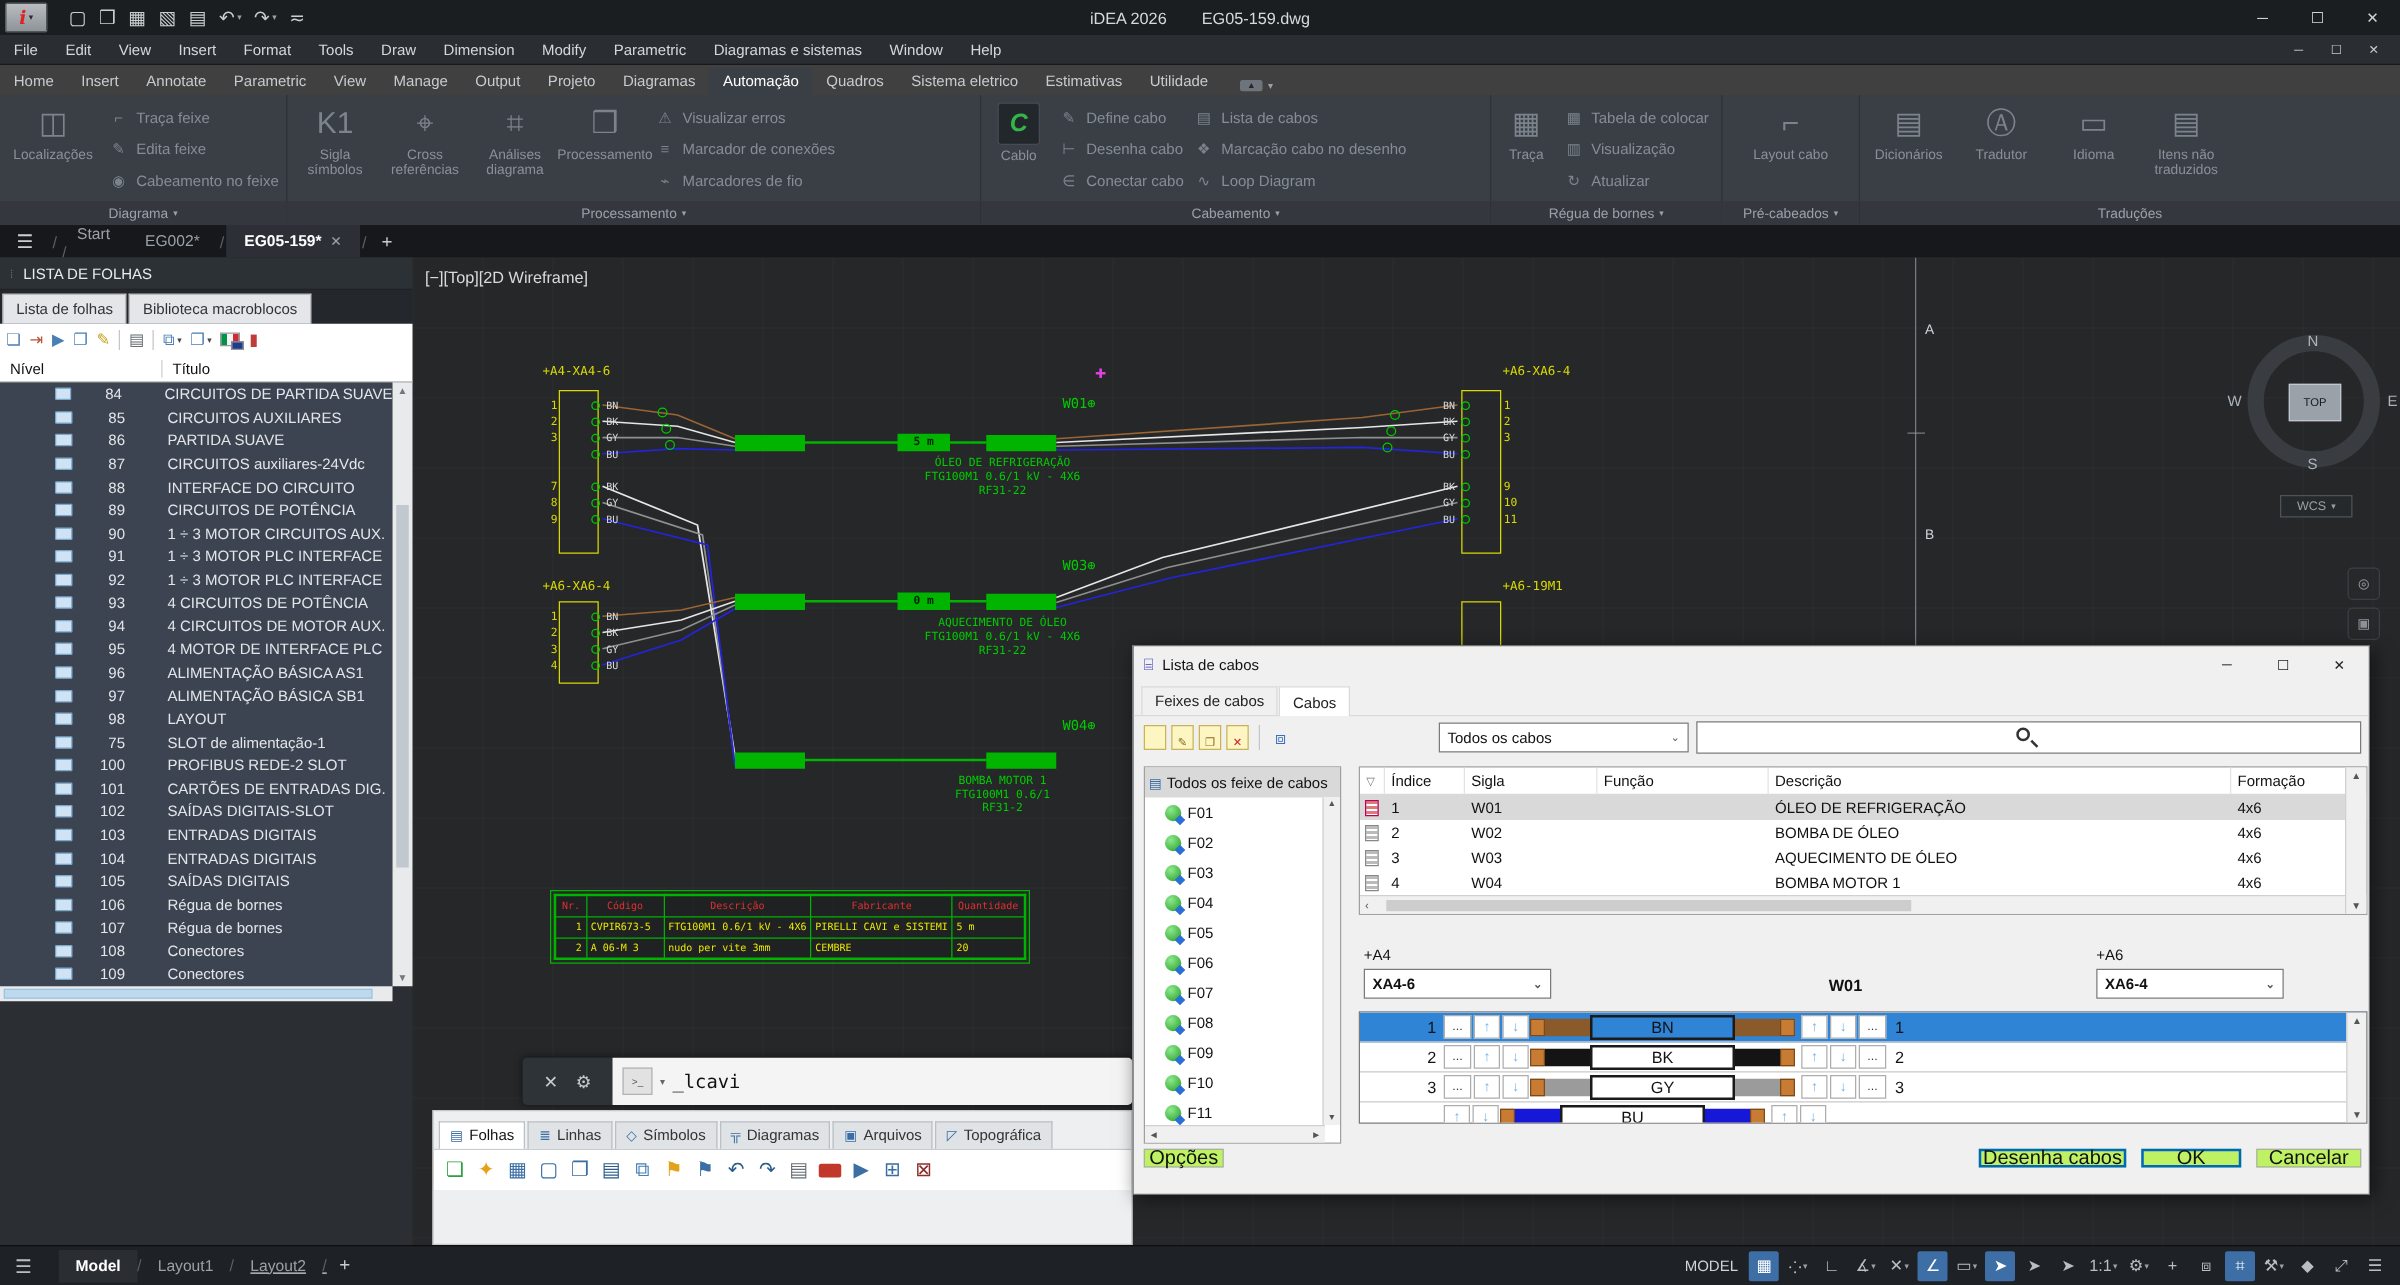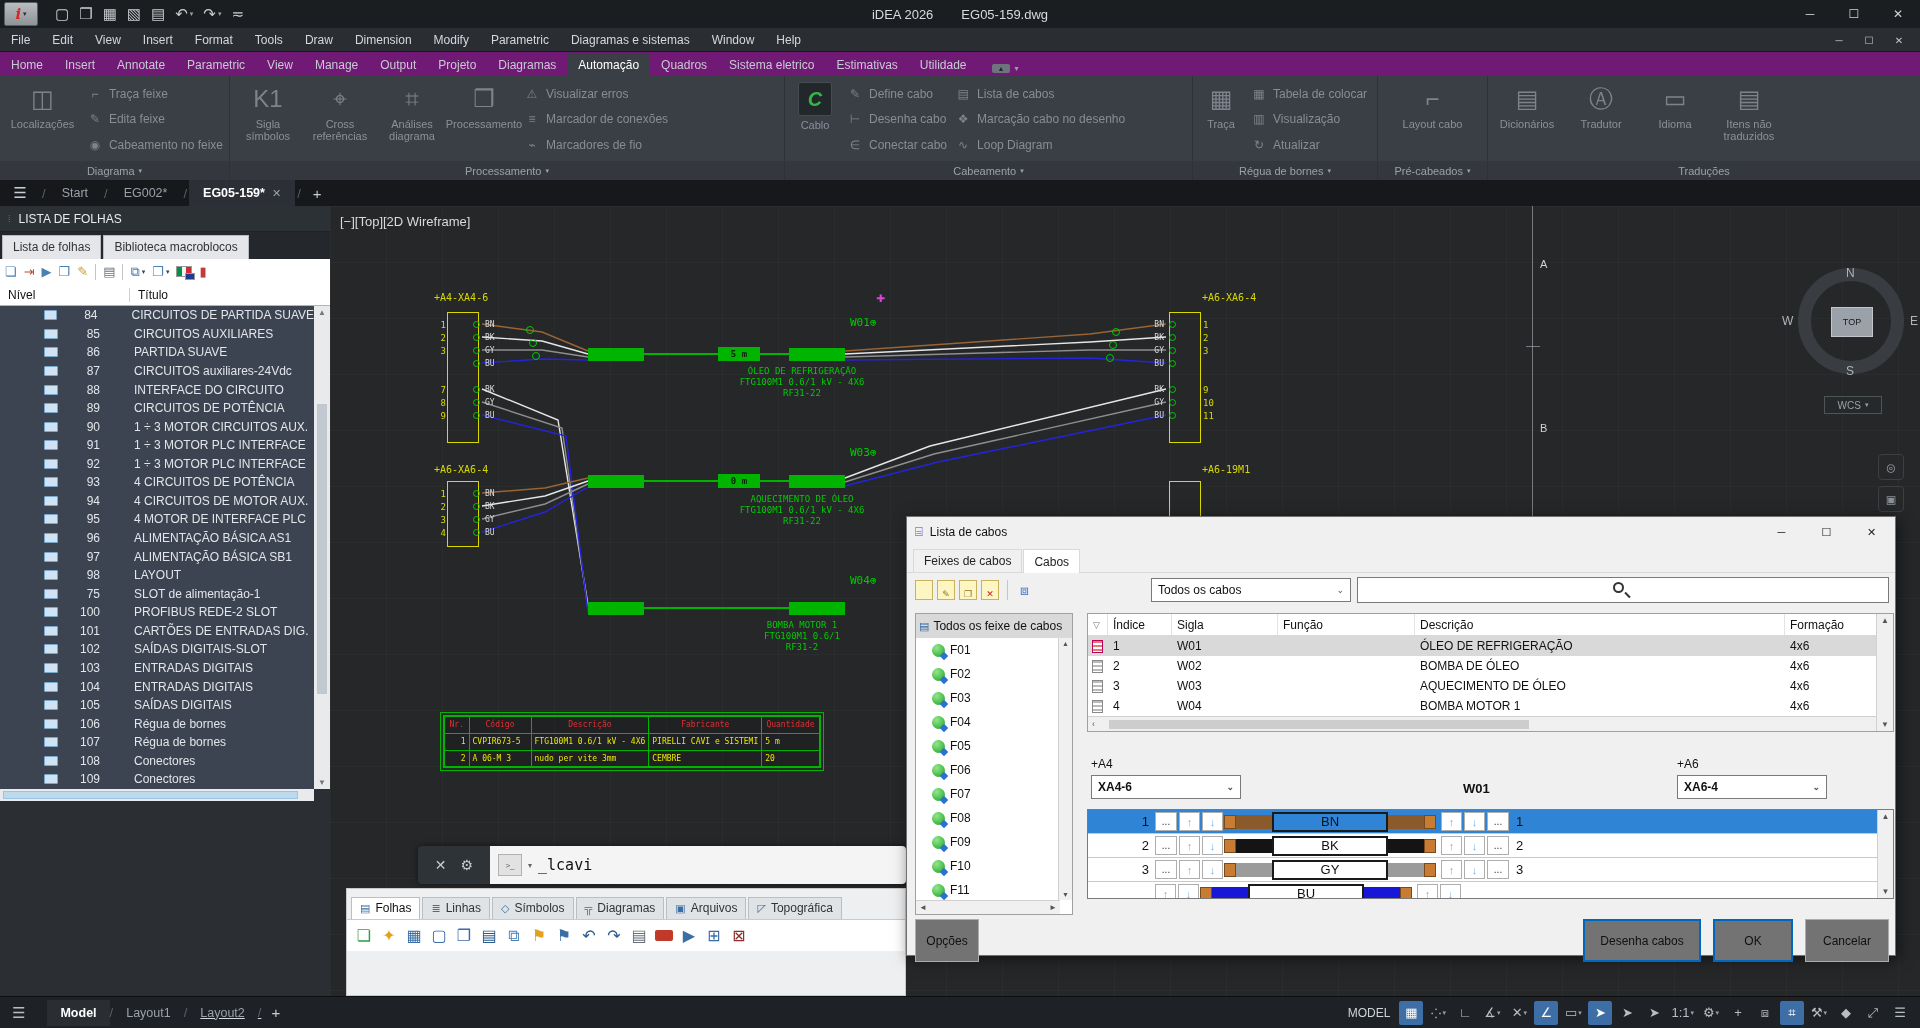--- a/index.html
+++ b/index.html
@@ -20,21 +20,21 @@
   .winctl { position:absolute; right:0; top:0; height:28px; display:flex; }
   .winbtn { width:44px; height:28px; display:flex; align-items:center; justify-content:center; font-size:12px; color:#cfd4d8; }
 
   
   .menubar { position:absolute; left:0; top:28px; width:1920px; height:24px; background:#2a2e33; border-bottom:1px solid #16181b; display:flex; align-items:center; }
   .menu-item { padding:0 11px; font-size:12px; color:#d4d8dc; }
   .mdictl { position:absolute; right:6px; top:28px; height:24px; display:flex; }
   .mdibtn { width:30px; height:24px; display:flex; align-items:center; justify-content:center; font-size:10px; color:#c3c8cd; }
 
   
-  .rtabs { position:absolute; left:0; top:52px; width:1920px; height:24px; background:#701a75; display:flex; align-items:flex-end; }
+  .rtabs { position:absolute; left:0; top:52px; width:1920px; height:24px; background:#404040; display:flex; align-items:flex-end; }
   .rtab { padding:4px 11px; font-size:12px; color:#c6cbd0; }
   .rtab.act { background:#3a3f46; color:#fff; }
   .roverflow { display:flex; align-items:center; gap:4px; margin-left:8px; padding:3px 6px; }
   .roverflow .sq { background:#6e747b; color:#23262a; font-size:7px; padding:1px 6px; border-radius:2px; }
   .roverflow .cr { font-size:8px; color:#9aa0a6; }
 
   
   .rbody { position:absolute; left:0; top:76px; width:1920px; height:104px; background:#3a3f46; display:flex; }
   .rgroup { height:104px; border-right:1px solid #2e3237; display:flex; flex-direction:column; }
   .rg-content { flex:1; display:flex; align-items:stretch; padding:2px 2px 0 2px; }
@@ -186,21 +186,21 @@
   .wrow { display:flex; align-items:center; height:24px; border-bottom:1px solid #c9c9c9; font-size:13px; color:#111; }
   .wrow.sel { background:#2f84d6; }
   .w-nl { width:66px; text-align:right; padding-right:5px; }
   .w-btn { width:22px; height:19px; background:#fff; border:1px solid #adadad; font-size:10px; color:#333; display:flex; align-items:center; justify-content:center; margin:0 1px; }
   .w-arr { width:21px; height:19px; background:#fff; border:1px solid #adadad; color:#6fb2ea; font-size:11px; display:flex; align-items:center; justify-content:center; margin:0 1px; }
   .w-cap { width:12px; height:14px; background:#c87c33; border:1px solid #7a4a1a; }
   .w-body { width:36px; height:14px; }
   .w-label { width:116px; height:20px; border:2px solid #1a1a1a; background:#fff; display:flex; align-items:center; justify-content:center; font-size:13px; }
   .wrow.sel .w-label { background:#2f84d6; }
   .w-nr { padding-left:6px; flex:1; text-align:left; }
-  .dlg-btn { position:absolute; height:43px; background:#737373; border:1px solid #adadad; font-size:12px; color:#111; display:flex; align-items:center; justify-content:center; }
+  .dlg-btn { position:absolute; height:15px; background:#bef264; border:1px solid #adadad; font-size:16px; color:#111; display:flex; align-items:center; justify-content:center; }
   .dlg-btn.blue { border:2px solid #0067c0; }
 
   
   .statusbar { position:absolute; left:0; top:996px; width:1920px; height:32px; background:#1e2125; border-top:1px solid #0c0e10; display:flex; align-items:center; }
   .sb-menu { margin-left:12px; font-size:15px; color:#b9bec3; }
   .mtabs { display:flex; align-items:center; margin-left:22px; }
   .mtab { padding:6px 13px; font-size:12.5px; color:#9aa1a8; }
   .mtab.act { color:#fff; font-weight:bold; background:#2a2e33; }
   .mtab-sl { color:#5a6067; font-size:13px; }
   .mtab-add { color:#c9ced3; font-size:15px; padding:0 10px; }
@@ -494,21 +494,21 @@
           <span>Traduções</span>
         </div>
     </div>
   </div>
 
   <div class="doctabs">
     <span class="dt-menu">☰</span>
     <span class="dt-sl">/</span>
     <span style="display:flex;">
 
-        <span style="display:flex;">
+        <span style="display:flex;flex-direction:column;">
           <span class="dt">
             <span>Start</span>
 
           </span>
           <span class="dt-sl">/</span>
         </span>
 
         <span style="display:flex;">
           <span class="dt">
             <span>EG002*</span>

